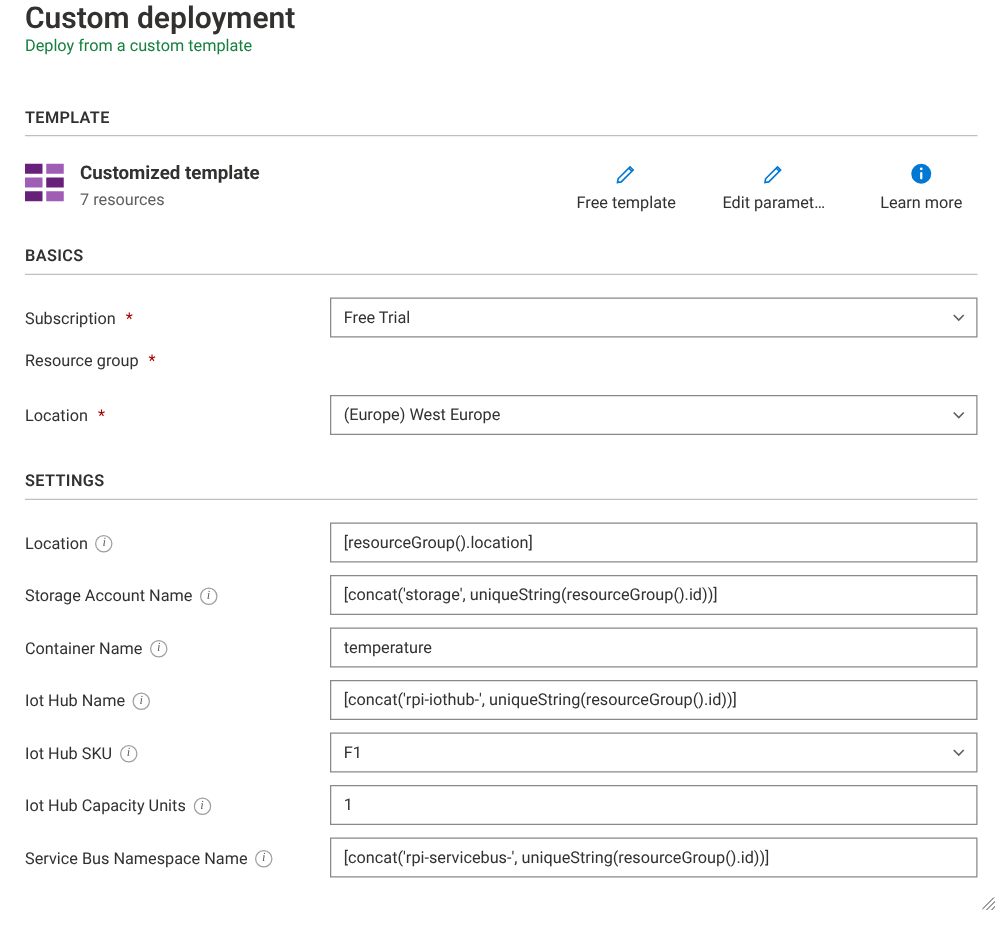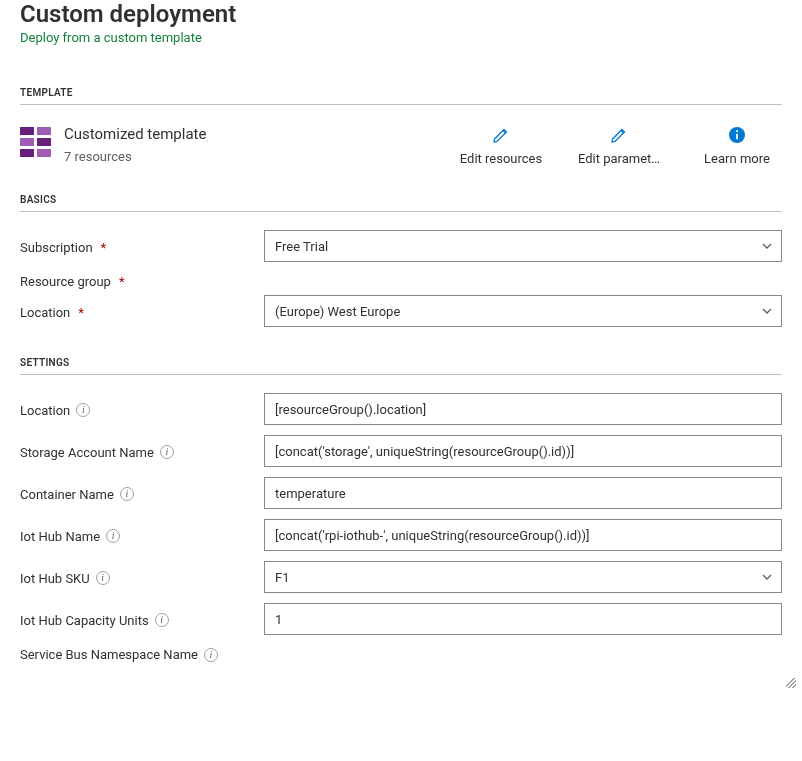--- a/index.html
+++ b/index.html
@@ -17,21 +17,21 @@
     font-weight: 600;
     margin: 0 0 2px 0;
     color: #323130;
   }
   .page-subtitle {
     font-size: 13px;
     color: #15803d;
     margin: 0 0 42px 0;
   }
   .section-header {
-    font-size: 10px;
+    font-size: 13px;
     font-weight: 600;
     letter-spacing: 0.3px;
     color: #323130;
     margin: 0 0 6px 0;
   }
   .divider {
     border: none;
     border-top: 1px solid #bfbfbf;
     margin: 0 0 12px 0;
   }
@@ -61,21 +61,21 @@
   }
   .template-icon :nth-child(1){ background:#68217a; }
   .template-icon :nth-child(2){ background:#a05db5; }
   .template-icon :nth-child(3){ background:#a05db5; }
   .template-icon :nth-child(4){ background:#68217a; }
   .template-icon :nth-child(5){ background:#68217a; }
   .template-icon :nth-child(6){ background:#a05db5; }
   .template-text .t-title {
     font-size: 15px;
     color: #323130;
-    font-weight: 400;
+    font-weight: 700;
     margin-bottom: 6px;
   }
   .template-text .t-sub {
     font-size: 13px;
     color: #605e5c;
   }
   .template-actions {
     display: flex;
     gap: 28px;
     align-items: flex-start;
@@ -106,21 +106,21 @@
     text-overflow: ellipsis;
     white-space: nowrap;
     max-width: 100%;
   }
   
   .form-row {
     display: flex;
     align-items: center;
     margin-bottom: 10px;
   }
-  .form-row.tall { align-items: flex-start; margin-bottom: 6px; flex-direction: column; }
+  .form-row.tall { align-items: flex-end; margin-bottom: 19px; }
   .form-label-col {
     width: 244px;
     flex-shrink: 0;
     display: flex;
     align-items: center;
     gap: 6px;
     font-size: 13px;
     color: #323130;
     padding-top: 2px;
   }
@@ -218,21 +218,21 @@
     </div>
   </div>
   <div class="template-actions">
     <div class="action-btn">
       <div class="icon-wrap">
         <svg width="18" height="18" viewBox="0 0 18 18" fill="none" stroke="#0078d4" stroke-width="1.3">
           <path d="M2.5 13 L12 3.5 L14.5 6 L5 15.5 L2 16 Z"></path>
           <path d="M11 4.5 L13.5 7"></path>
         </svg>
       </div>
-      <div class="lbl">Edit resources</div>
+      <div class="lbl">Free template</div>
     </div>
     <div class="action-btn">
       <div class="icon-wrap">
         <svg width="18" height="18" viewBox="0 0 18 18" fill="none" stroke="#0078d4" stroke-width="1.3">
           <path d="M2.5 13 L12 3.5 L14.5 6 L5 15.5 L2 16 Z"></path>
           <path d="M11 4.5 L13.5 7"></path>
         </svg>
       </div>
       <div class="lbl">Edit paramet…</div>
     </div>
@@ -348,16 +348,17 @@
         <span>Iot Hub Capacity Units</span>
         <span class="info-icon">i</span>
       </div>
       <div class="form-control-col"><input class="text-input" value="1" style=""></div>
     </div>
     <div class="form-row">
       <div class="form-label-col">
         <span>Service Bus Namespace Name</span>
         <span class="info-icon">i</span>
       </div>
+      <div class="form-control-col"><input class="text-input" value="[concat('rpi-servicebus-', uniqueString(resourceGroup().id))]" style=""></div>
     </div>
   </div>
 
 <div class="resize-handle"></div>
 
 </body></html>

